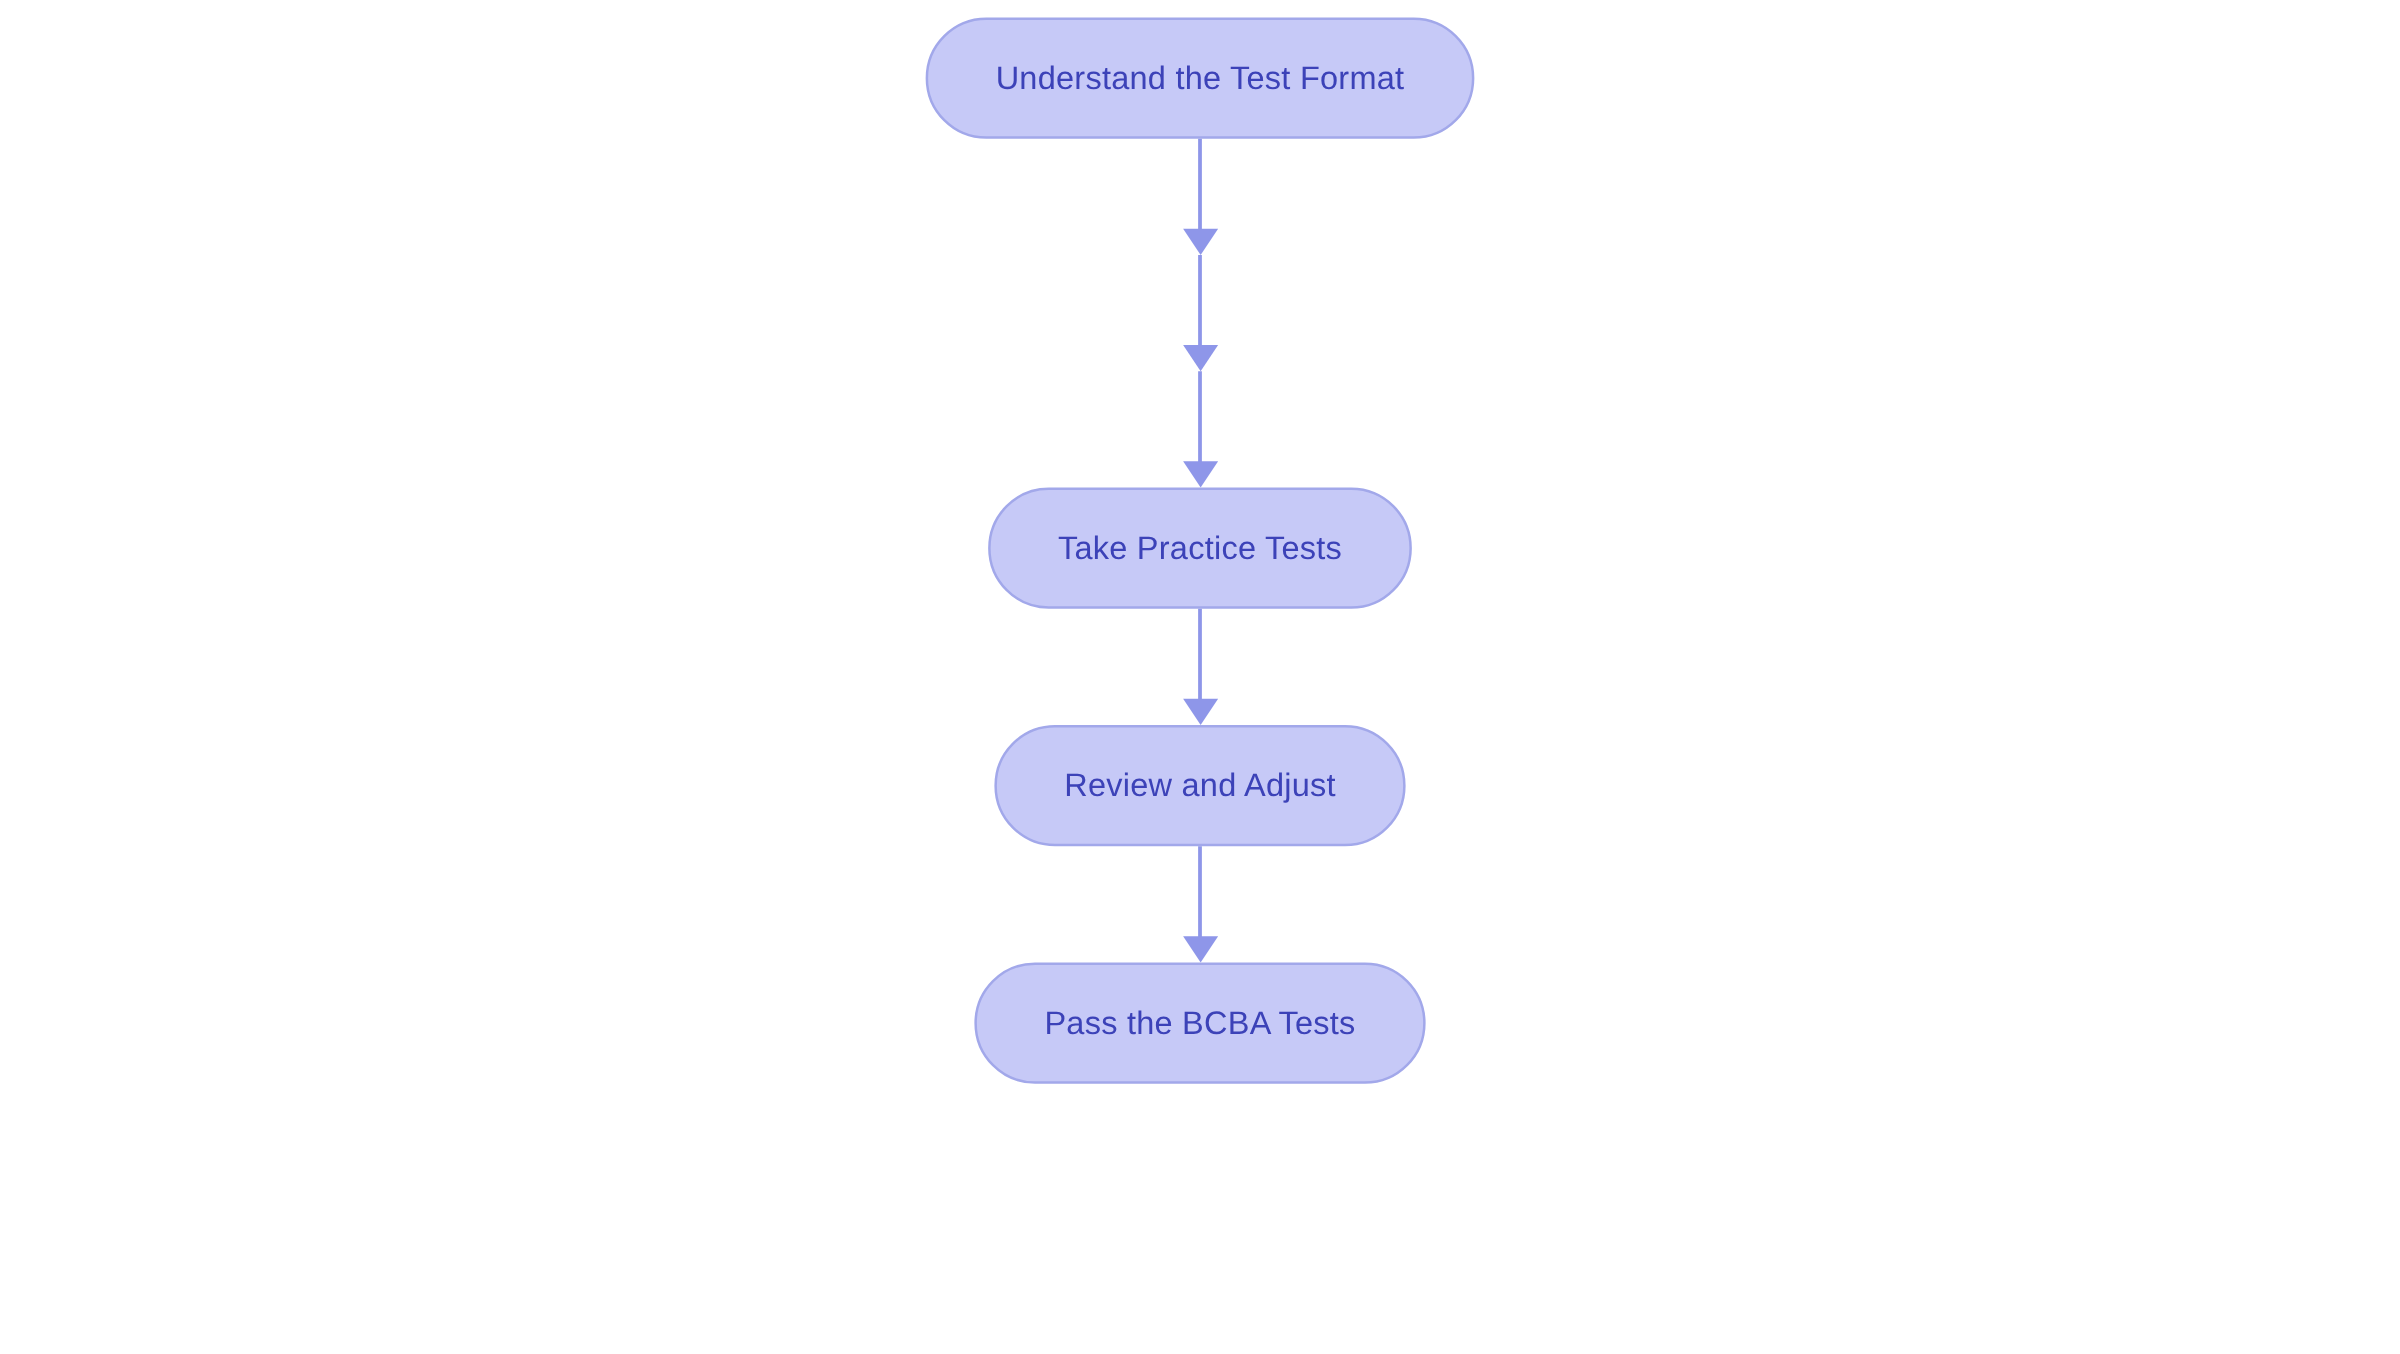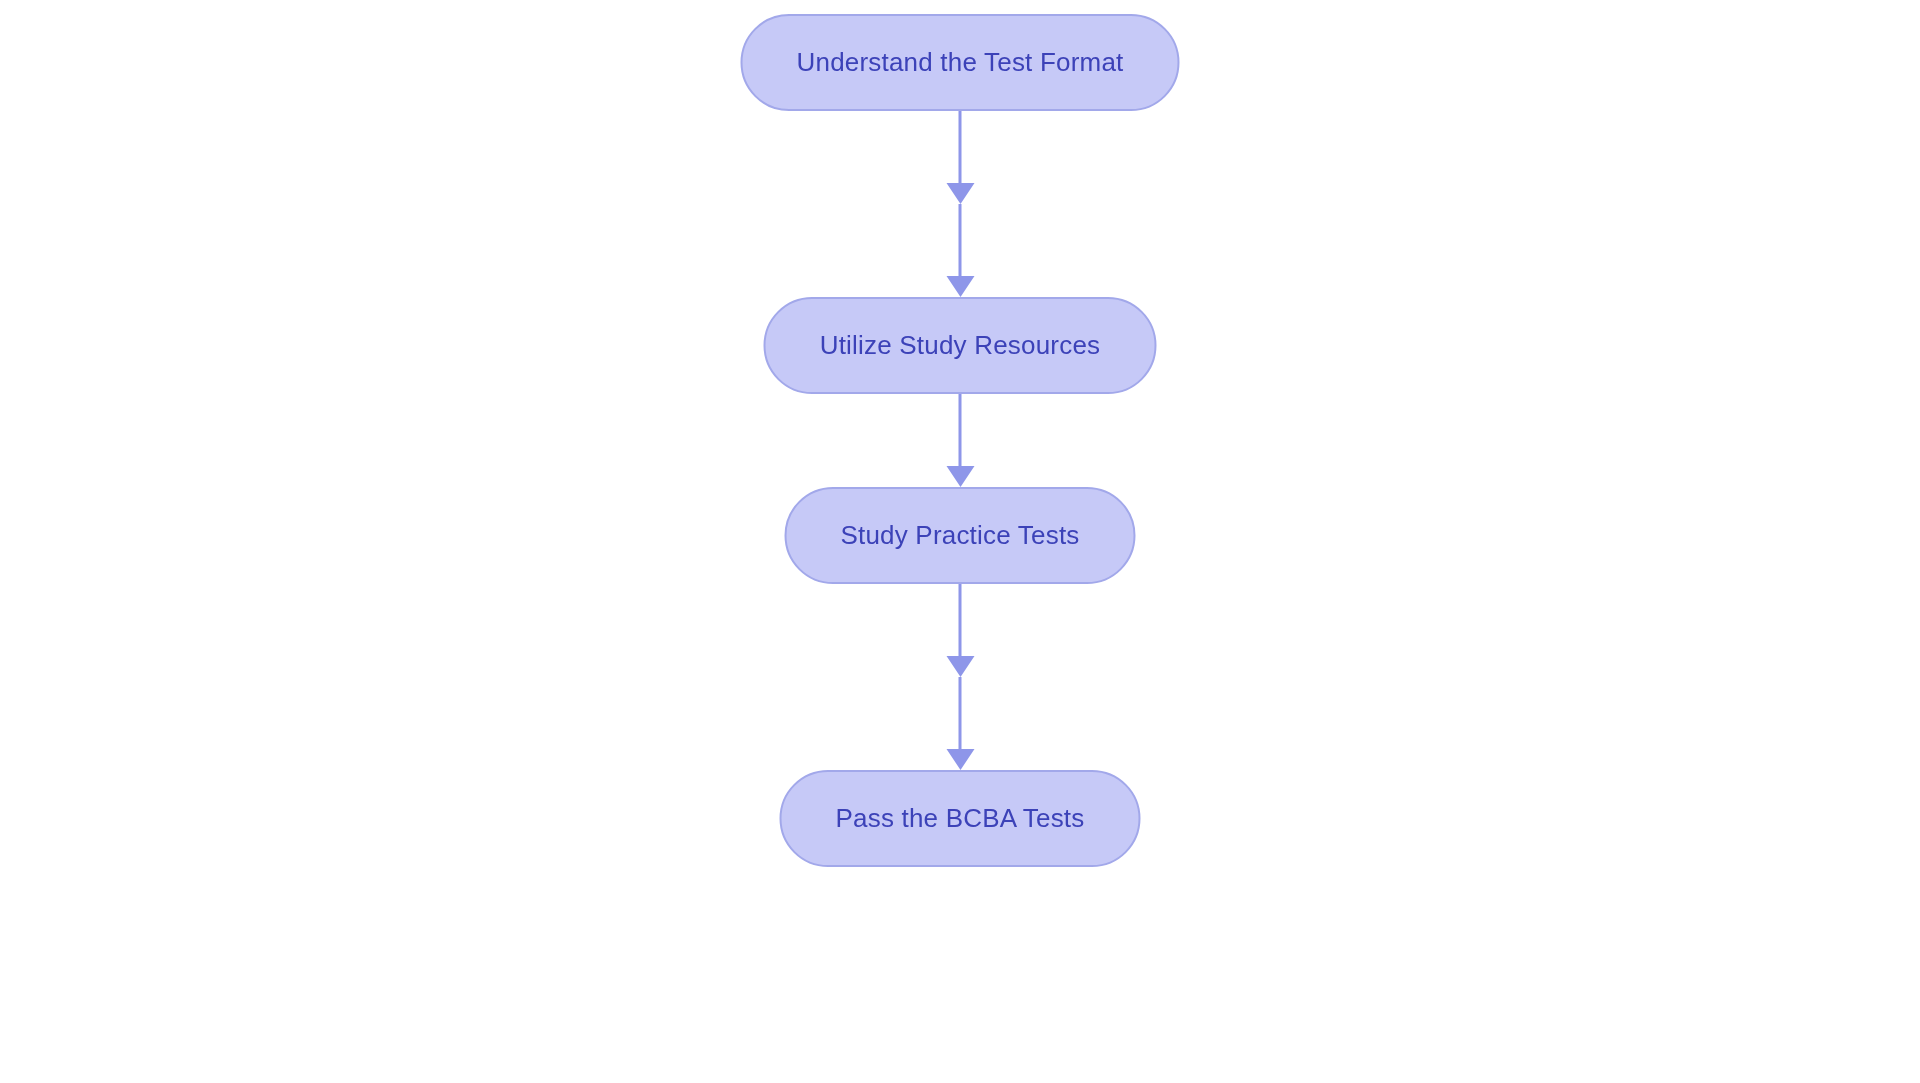--- a/index.html
+++ b/index.html
@@ -77,38 +77,38 @@
       <div class="line"></div>
       <div class="head"></div>
     </div>
 
 
     <div class="connector">
       <div class="line"></div>
       <div class="head"></div>
     </div>
 
+
+    <div class="connector">
+      <div class="line"></div>
+      <div class="head"></div>
+    </div>
+
     <div class="node">
-      <span>Utilize Study Resources</span>
+      <span>Take Practice Tests</span>
     </div>
 
     <div class="connector">
       <div class="line"></div>
       <div class="head"></div>
     </div>
 
     <div class="node">
-      <span>Study Practice Tests</span>
+      <span>Review and Adjust</span>
     </div>
-
-    <div class="connector">
-      <div class="line"></div>
-      <div class="head"></div>
-    </div>
-
 
     <div class="connector">
       <div class="line"></div>
       <div class="head"></div>
     </div>
 
     <div class="node">
       <span>Pass the BCBA Tests</span>
     </div>
 

